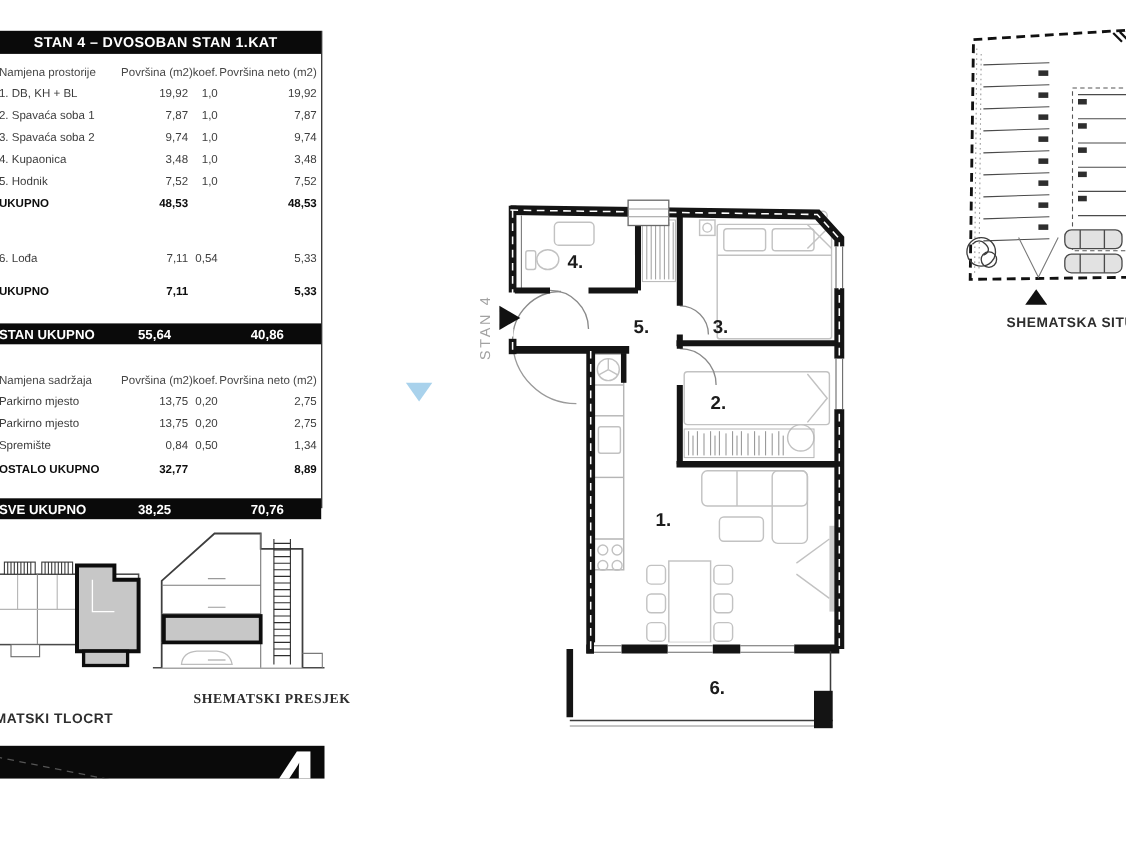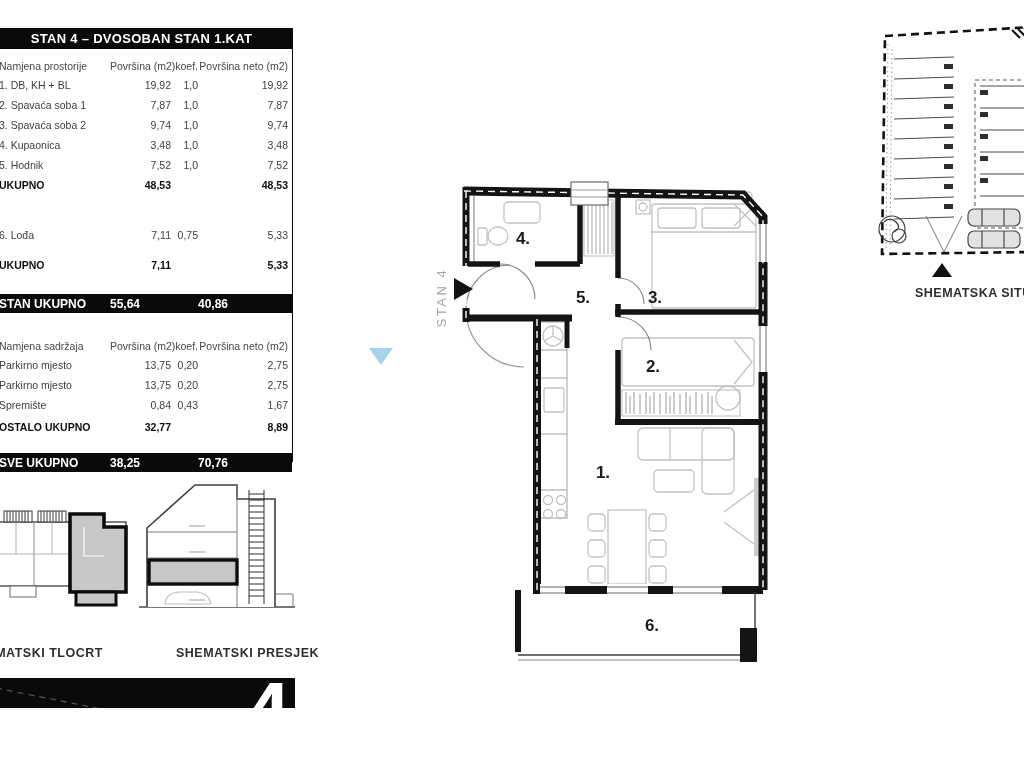--- a/index.html
+++ b/index.html
@@ -21,21 +21,21 @@
   .trow .c1 { padding-left:8px; white-space:nowrap; }
   .trow .c2, .trow .c3, .trow .c4 { text-align:right; white-space:nowrap; }
   .thead { height:18px; margin-top:8px; color:#474747; }
   .bold { font-weight:bold; color:#0d0d0d; }
   .bar {
     display:grid; grid-template-columns:119px 61px 27px 90px; padding-right:4px;
     height:19px; align-items:center; background:#0a0a0a; color:#fff;
     font-weight:bold; font-size:12px;
   }
   .bar .c1 { padding-left:8px; white-space:nowrap; }
-  .bar .c2, .bar .c4 { text-align:left; }
+  .bar .c2, .bar .c4 { text-align:center; }
   #panel-vline { position:absolute; left:292px; top:28px; width:1px; height:434px; background:#0c0c0c; }
   
   .thumb { position:absolute; }
   .thumb-label {
     position:absolute; font-size:12.5px; font-weight:bold; color:#2e2e2e;
     letter-spacing:.5px; white-space:nowrap;
   }
   
   #banner { position:absolute; left:0; top:678px; width:295px; height:69px; background:#0a0a0a; overflow:hidden; }
   #banner-number {
@@ -112,21 +112,21 @@
     <div class="trow bold">
       <div class="c1">UKUPNO</div>
       <div class="c2">48,53</div>
       <div class="c3"></div>
       <div class="c4">48,53</div>
     </div>
 
     <div class="trow" style="margin-top:30px;">
       <div class="c1">6. Lođa</div>
       <div class="c2">7,11</div>
-      <div class="c3">0,75</div>
+      <div class="c3">0,54</div>
       <div class="c4">5,33</div>
     </div>
     <div class="trow bold" style="margin-top:10px;">
       <div class="c1">UKUPNO</div>
       <div class="c2">7,11</div>
       <div class="c3"></div>
       <div class="c4">5,33</div>
     </div>
 
     <div class="bar" style="margin-top:19px;">
@@ -150,22 +150,22 @@
     </div>
     <div class="trow">
       <div class="c1">Parkirno mjesto</div>
       <div class="c2">13,75</div>
       <div class="c3">0,20</div>
       <div class="c4">2,75</div>
     </div>
     <div class="trow">
       <div class="c1">Spremište</div>
       <div class="c2">0,84</div>
-      <div class="c3">0,43</div>
-      <div class="c4">1,67</div>
+      <div class="c3">0,50</div>
+      <div class="c4">1,34</div>
     </div>
     <div class="trow bold" style="margin-top:2px;">
       <div class="c1">OSTALO UKUPNO</div>
       <div class="c2">32,77</div>
       <div class="c3"></div>
       <div class="c4">8,89</div>
     </div>
 
     <div class="bar" style="margin-top:16px;">
       <div class="c1">SVE UKUPNO</div>
@@ -254,21 +254,21 @@
       <line x1="52" y1="124" x2="68" y2="124"></line>
     </g>
 
     <g fill="none" stroke="#bdbdbd" stroke-width="1.2">
       <path d="M28,128 Q29,117 42,116 L60,116 Q72,117 74,128 Z"></path>
     </g>
     <path d="M138,118 L156,118 L156,131" fill="none" stroke="#7a7a7a" stroke-width="1"></path>
   </svg>
 
   <div class="thumb-label" style="left:-32px; top:646px;">SHEMATSKI TLOCRT</div>
-  <div class="thumb-label" style="left:176px; top:646px;">SHEMATSKI PRESJEK</div>
+  <div class="thumb-label" style="left:176px; top:628px;font-family:Liberation Serif, serif;">SHEMATSKI PRESJEK</div>
 
   <div id="banner">
     <svg width="295" height="69" viewBox="0 0 295 69">
       <line x1="-4" y1="10" x2="256" y2="62" stroke="#555555" stroke-width="1.2" stroke-dasharray="6 5"></line>
     </svg>
     <div id="banner-number">4</div>
   </div>
 
   <div id="stan-label">STAN 4</div>
 

